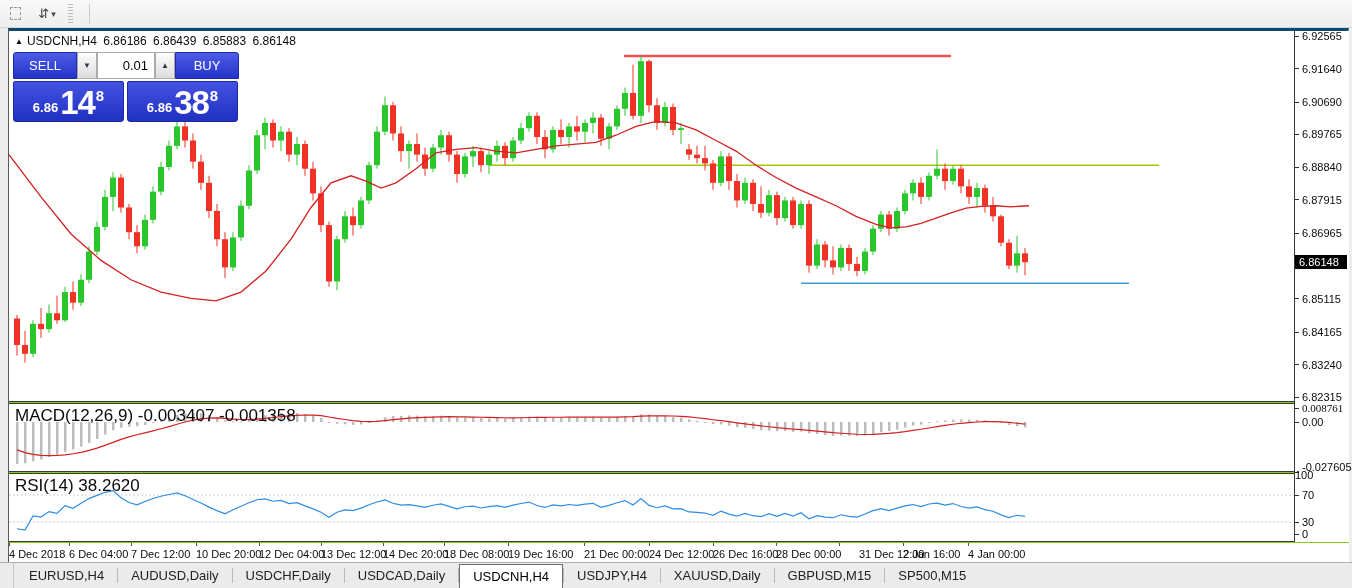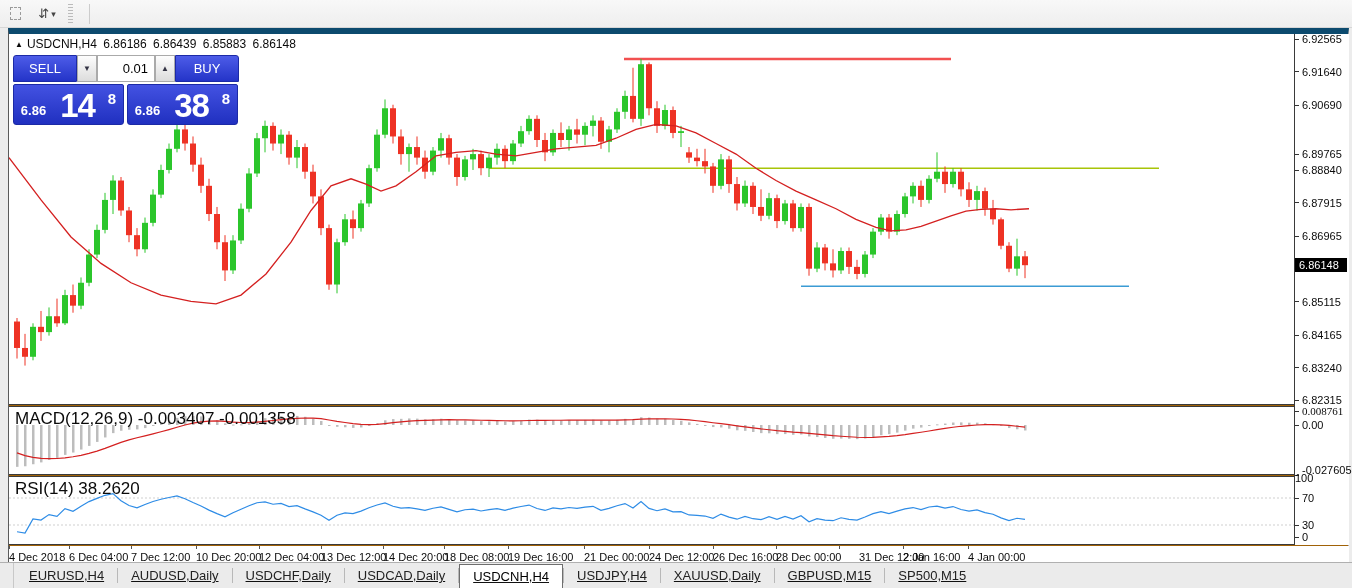--- a/index.html
+++ b/index.html
@@ -16,21 +16,21 @@
   .caret { font-size:9px; color:#444; margin-left:2px; }
   .grip { width:5px; height:20px; margin:0 8px 0 12px;
     background:repeating-linear-gradient(#bbb 0 1px, transparent 1px 3px); }
   .tf-btn { min-width:27px; height:20px; padding:0 5px; margin:0 1px; border:1px solid transparent;
     display:flex; align-items:center; justify-content:center; font-size:11px; color:#333; border-radius:2px; }
   .tf-btn.active { background:#fcfcfc; border:1px solid #a8a8a8; box-shadow:inset 0 0 2px #ddd; }
   .tb-sep { width:1px; height:20px; background:#ccc; margin:0 8px; }
 
   
   .chart-window { position:absolute; left:8px; top:28px; width:1341px; height:534px;
-    background:#a16207; border-left:1px solid #5a5a5a; border-top:6px solid #0c4a6e; border-right:1px solid #aaa; }
+    background:#84cc16; border-left:1px solid #5a5a5a; border-top:3px solid #0c4a6e; border-right:1px solid #aaa; }
   #chart-svg { position:absolute; left:0; top:0; }
 
   .chart-title { position:absolute; left:6px; top:3px; font-size:12px; color:#0a0a0a; white-space:nowrap; }
   .chart-title .tri { font-size:8px; vertical-align:1px; margin-right:4px; }
   .chart-title span { margin-right:3px; }
 
   .ind-label { position:absolute; left:6px; font-size:17px; color:#0a0a0a; white-space:nowrap; }
 
   
   .axis-col { position:absolute; left:1285px; top:0; width:55px; height:511px;
@@ -47,33 +47,33 @@
     display:flex; align-items:center; justify-content:center; font-size:13px; }
   .sell-btn { width:64px; border-radius:3px 0 0 0; }
   .buy-btn  { width:64px; border-radius:0 3px 0 0; }
   .spin-btn { width:20px; background:linear-gradient(#fdfdfd,#dcdcdc); border:1px solid #aaa;
     display:flex; align-items:center; justify-content:center; color:#334; font-size:8px; }
   .lot-field { width:58px; background:#fff; border:1px solid #aaa; display:flex; align-items:center;
     justify-content:flex-end; padding-right:6px; font-size:13px; color:#000; }
   .tp-row2 { display:flex; margin-top:2px; gap:3px; }
   .quote-box { width:111px; height:41px; border-radius:2px 2px 3px 3px;
     background:linear-gradient(#4352e2,#2030c0); border:1px solid #1c2aa6; color:#fff;
-    display:flex; align-items:flex-end; justify-content:center; padding-bottom:3px;gap:12px; }
+    display:flex; align-items:flex-end; justify-content:center; padding-bottom:3px; }
   .q-small { font-size:13px; font-weight:bold; margin-right:2px; line-height:20px; }
   .q-big { font-size:33px; font-weight:bold; line-height:30px; letter-spacing:-1px; }
   .q-sup { font-size:15px; font-weight:bold; position:relative; top:-14px; margin-left:1px; }
 
   
   .time-axis { position:absolute; left:0; top:512px; width:1340px; height:22px; background:#fff; }
   .t-label { position:absolute; top:5px; font-size:11px; color:#0a0a0a; white-space:nowrap; }
   .t-tick { position:absolute; top:0; width:1px; height:3px; background:#555; }
 
   
   .tab-bar { position:absolute; left:0; top:562px; width:1352px; height:26px;
-    background:#ebebeb; border-top:1px solid #b0b0b0; display:flex; align-items:stretch;text-decoration:underline; }
+    background:#ebebeb; border-top:1px solid #b0b0b0; display:flex; align-items:stretch; }
   .tab-spacer { width:14px; border-right:1px solid #c8c8c8; margin-right:2px; }
   .tab { padding:0 13px; display:flex; align-items:center; font-size:13px; color:#222; white-space:nowrap; }
   .tab-sep { width:1px; background:#b8b8b8; margin:5px 0; }
   .tab.active { background:#fff; border:1px solid #6e6e6e; border-bottom:none; margin-top:1px; color:#000; }
 </style>
 </head>
 <body>
 
 <div class="toolbar">
   <div class="tb-icon">
@@ -527,21 +527,21 @@
         <span>6.92565</span>
       </div>
       <div class="ptick" style="top: 31.6062px;">
         <span class="dash"></span>
         <span>6.91640</span>
       </div>
       <div class="ptick" style="top: 65.0937px;">
         <span class="dash"></span>
         <span>6.90690</span>
       </div>
-      <div class="ptick" style="top: 114px;">
+      <div class="ptick" style="top: 97px;">
         <span class="dash"></span>
         <span>6.89765</span>
       </div>
       <div class="ptick" style="top: 130.306px;">
         <span class="dash"></span>
         <span>6.88840</span>
       </div>
       <div class="ptick" style="top: 162.912px;">
         <span class="dash"></span>
         <span>6.87915</span>

